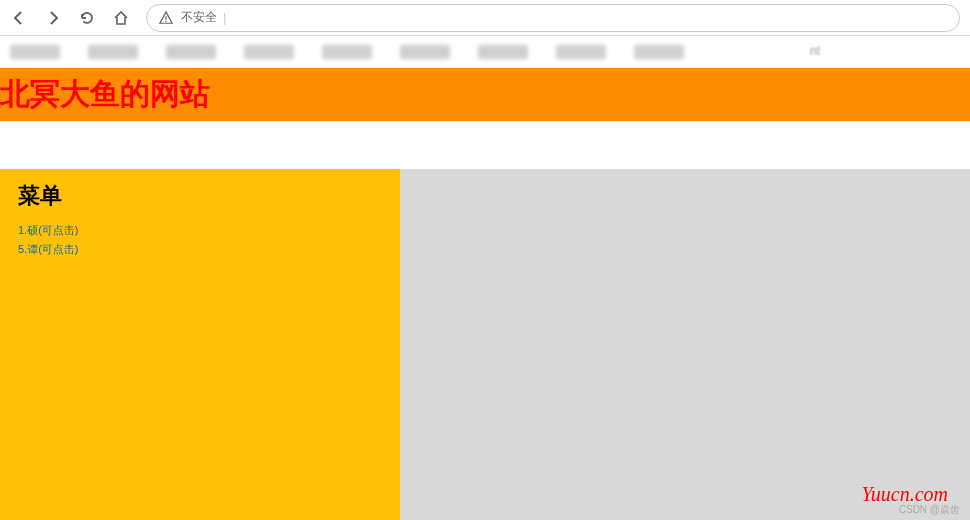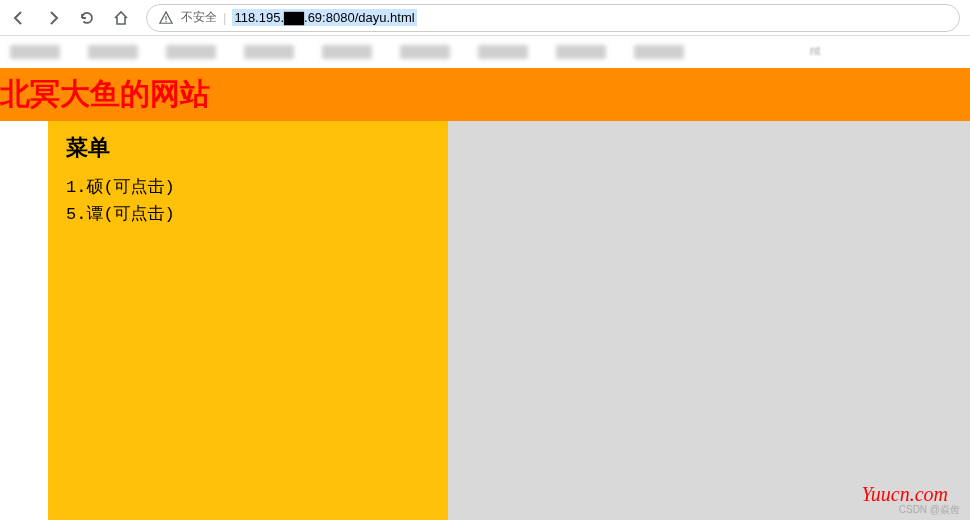--- a/index.html
+++ b/index.html
@@ -11,28 +11,28 @@
     .insecure-label { color: #5f6368; font-size: 12px; }
     .divider { color: #ccc; }
     .url-text { background: #cce5ff; color: #000; padding: 1px 2px; }
     
     .bookmarks-bar { height: 32px; padding: 4px 10px; display: flex; align-items: center; overflow: hidden; position: relative; }
     .bookmarks-bar::after { content: ""; position: absolute; inset: 0; background: #fff; }
     .bm-blur { filter: blur(2px); opacity: 0.4; display: flex; gap: 28px; position: relative; z-index: 1; }
     .bm-item { width: 50px; height: 14px; background: #888; border-radius: 2px; }
     .bm-text { position: absolute; right: 150px; top: 8px; z-index: 2; color: #555; font-size: 12px; filter: blur(1px); opacity: 0.6; }
     
-    .page-content { height: calc(520px - 68px); display: flex; flex-direction: column; position: relative; }
+    .page-content { height: calc(520px - 68px); display: flex; flex-direction: column; position: relative; gap: 48px; }
     .header-banner { background: #ff8c00; padding: 6px 0 6px 0; }
     .header-title { font-size: 30px; font-weight: bold; color: #ff0000; }
     
     .main-area { flex: 1; display: flex; }
-    .sidebar { width: 400px; background: #ffc107; padding: 12px 18px; margin-left: 48px; }
+    .sidebar { width: 400px; background: #ffc107; padding: 12px 18px; }
     .menu-heading { font-size: 22px; font-weight: bold; margin-bottom: 10px; }
-    .menu-item { font-size: 17px; color: #000000; padding: 2px 0; cursor: pointer; font-family: Liberation Mono, monospace; }
+    .menu-item { font-size: 11px; color: #0369a1; padding: 2px 0; cursor: pointer; }
     
     .content-pane { flex: 1; background: #d9d9d9; padding: 2px 4px; position: relative; }
     .content-text { font-size: 16px; color: #000; }
     
     .watermark { position: absolute; right: 22px; bottom: 14px; color: #ff0000; font-size: 20px; font-style: italic; font-family: Georgia, serif; }
     .csdn-mark { position: absolute; right: 10px; bottom: 3px; font-size: 10px; color: #aaa; }
   </style>
 </head>
 <body>
 
@@ -60,21 +60,20 @@
   <div class="addr-bar">
     <span class="nav-icon">
       <svg width="14" height="14" viewBox="0 0 16 16">
           <path d="M8 1 L15 14 H1 Z" stroke="#5f6368" stroke-width="1.4" fill="none"></path>
           <line x1="8" y1="6" x2="8" y2="10" stroke="#5f6368" stroke-width="1.4"></line>
           <circle cx="8" cy="12" r="0.8" fill="#5f6368"></circle>
         </svg>
     </span>
     <span class="insecure-label">不安全</span>
     <span class="divider">|</span>
-    <span class="url-text">118.195.▇▇.69:8080/dayu.html</span>
   </div>
 </div>
 
 <div class="bookmarks-bar">
   <div class="bm-blur">
     <div class="bm-item"></div>
       <div class="bm-item"></div>
       <div class="bm-item"></div>
     <div class="bm-item"></div>
       <div class="bm-item"></div>

